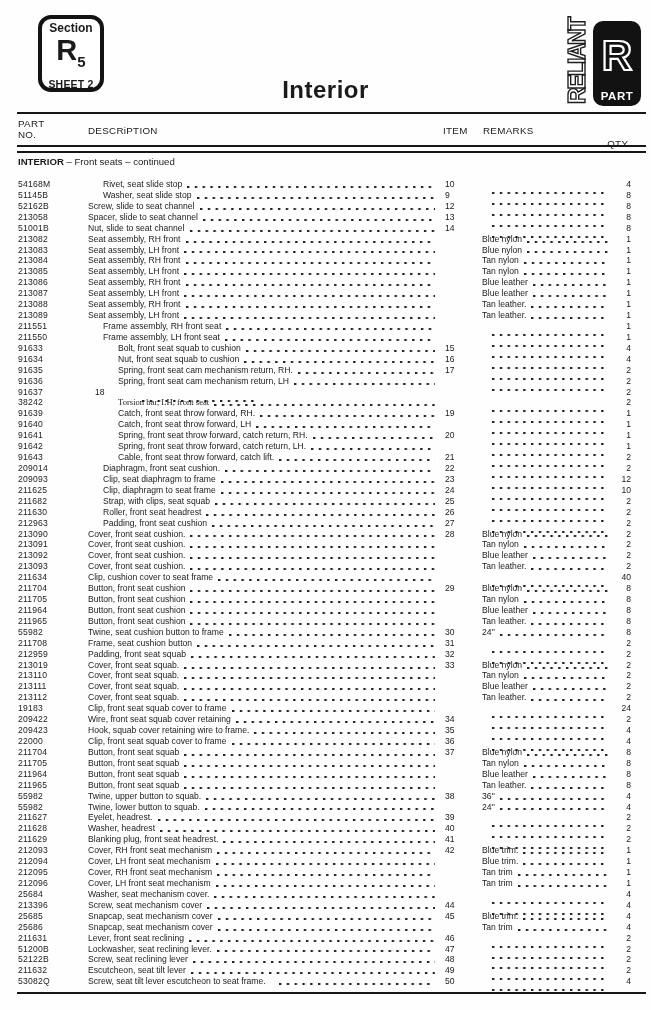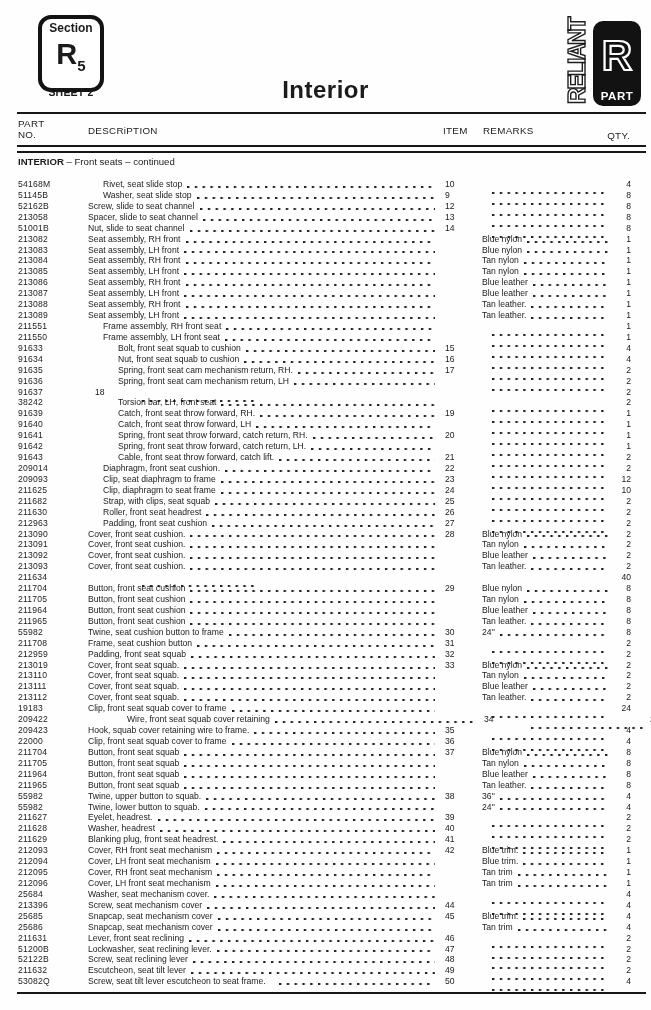--- a/index.html
+++ b/index.html
@@ -6,21 +6,21 @@
   .page{
     position:relative;width:651px;height:1010px;margin:0 auto;background:#fefefe;
     font-family:"Liberation Sans", sans-serif;color:#1b1b1b;overflow:hidden;
   }
   
   .section-badge{
     position:absolute;left:22px;top:15px;width:58px;height:69px;
     border:4px solid #131313;border-radius:13px;text-align:center;background:#fff;margin-left:16px;
   }
   .badge-section{font-size:12px;font-weight:bold;margin-top:2px;}
-  .badge-code{font-size:29px;font-weight:bold;line-height:39px;}
+  .badge-code{font-size:29px;font-weight:bold;line-height:31px;}
   .badge-code sub{font-size:15px;font-weight:bold;}
   .badge-sheet{font-size:10.5px;font-weight:bold;letter-spacing:0.2px;margin-top:1px;}
   
   .page-title{
     position:absolute;top:76px;left:0;right:0;text-align:center;
     font-size:24px;font-weight:bold;letter-spacing:0.5px;
   }
   
   .reliant-vertical{
     position:absolute;right:60px;top:8px;height:96px;display:flex;align-items:center;
@@ -42,21 +42,21 @@
   .rule-top{position:absolute;left:17px;right:5px;top:112px;border-top:2px solid #171717;}
   .rule-double{position:absolute;left:17px;right:5px;top:145px;height:4px;
     border-top:2px solid #171717;border-bottom:2px solid #171717;}
   .rule-bottom{position:absolute;left:17px;right:5px;top:992px;border-top:2px solid #171717;}
   
   .col-headers{position:absolute;left:18px;right:20px;top:118px;height:26px;font-size:9.8px;letter-spacing:0.3px;}
   .h-part{position:absolute;left:0;top:0;line-height:11px;}
   .h-desc{position:absolute;left:70px;top:7px;}
   .h-item{position:absolute;left:425px;top:7px;}
   .h-remarks{position:absolute;left:465px;top:7px;}
-  .h-qty{position:absolute;right:1px;top:12px;}
+  .h-qty{position:absolute;right:1px;top:20px;}
   
   .group-title{position:absolute;left:18px;top:156px;font-size:9.6px;}
   .group-title .g-bold{font-weight:bold;}
   
   .rows{position:absolute;left:18px;right:20px;top:179px;}
   .row{display:flex;align-items:baseline;height:10.93px;line-height:10.93px;font-size:8.6px;white-space:nowrap;}
   .c-part{width:70px;flex:none;letter-spacing:0.2px;}
   .c-desc{width:350px;flex:none;display:flex;align-items:baseline;box-sizing:border-box;}
   .c-item{width:44px;flex:none;padding-left:7px;box-sizing:border-box;}
   .c-remarks{width:129px;flex:none;display:flex;align-items:baseline;box-sizing:border-box;}
@@ -378,21 +378,21 @@
     <span class="c-item">18</span>
     <span class="c-remarks">
       <span class="remark-text"></span>
       <span class="leader"></span>
     </span>
     <span class="c-qty">2</span>
   </div>
 
   <div class="row">
     <span class="c-part">38242</span>
-    <span class="c-desc" style="padding-left: 30px;">
+    <span class="c-desc" style="padding-left: 30px; font-family: Liberation Serif, serif;">
       <span class="desc-text">Torsion bar, LH, front seat</span>
       <span class="leader"></span>
     </span>
     <span class="c-item"></span>
     <span class="c-remarks">
       <span class="remark-text"></span>
       <span class="leader"></span>
     </span>
     <span class="c-qty">2</span>
   </div>
@@ -602,20 +602,24 @@
     <span class="c-item"></span>
     <span class="c-remarks">
       <span class="remark-text">Tan leather.</span>
       <span class="leader"></span>
     </span>
     <span class="c-qty">2</span>
   </div>
 
   <div class="row">
     <span class="c-part">211634</span>
+    <span class="c-desc" style="padding-left: 0px;">
+      <span class="desc-text">Clip, cushion cover to seat frame</span>
+      <span class="leader"></span>
+    </span>
     <span class="c-item"></span>
     <span class="c-remarks">
       <span class="remark-text"></span>
       <span class="leader"></span>
     </span>
     <span class="c-qty">40</span>
   </div>
 
   <div class="row">
     <span class="c-part">211704</span>
@@ -780,21 +784,21 @@
     <span class="c-item"></span>
     <span class="c-remarks">
       <span class="remark-text"></span>
       <span class="leader"></span>
     </span>
     <span class="c-qty">24</span>
   </div>
 
   <div class="row">
     <span class="c-part">209422</span>
-    <span class="c-desc" style="padding-left: 0px; margin-left: 39px;">
+    <span class="c-desc" style="padding-left: 0px;">
       <span class="desc-text">Wire, front seat squab cover retaining</span>
       <span class="leader"></span>
     </span>
     <span class="c-item">34</span>
     <span class="c-remarks">
       <span class="remark-text"></span>
       <span class="leader"></span>
     </span>
     <span class="c-qty">2</span>
   </div>

